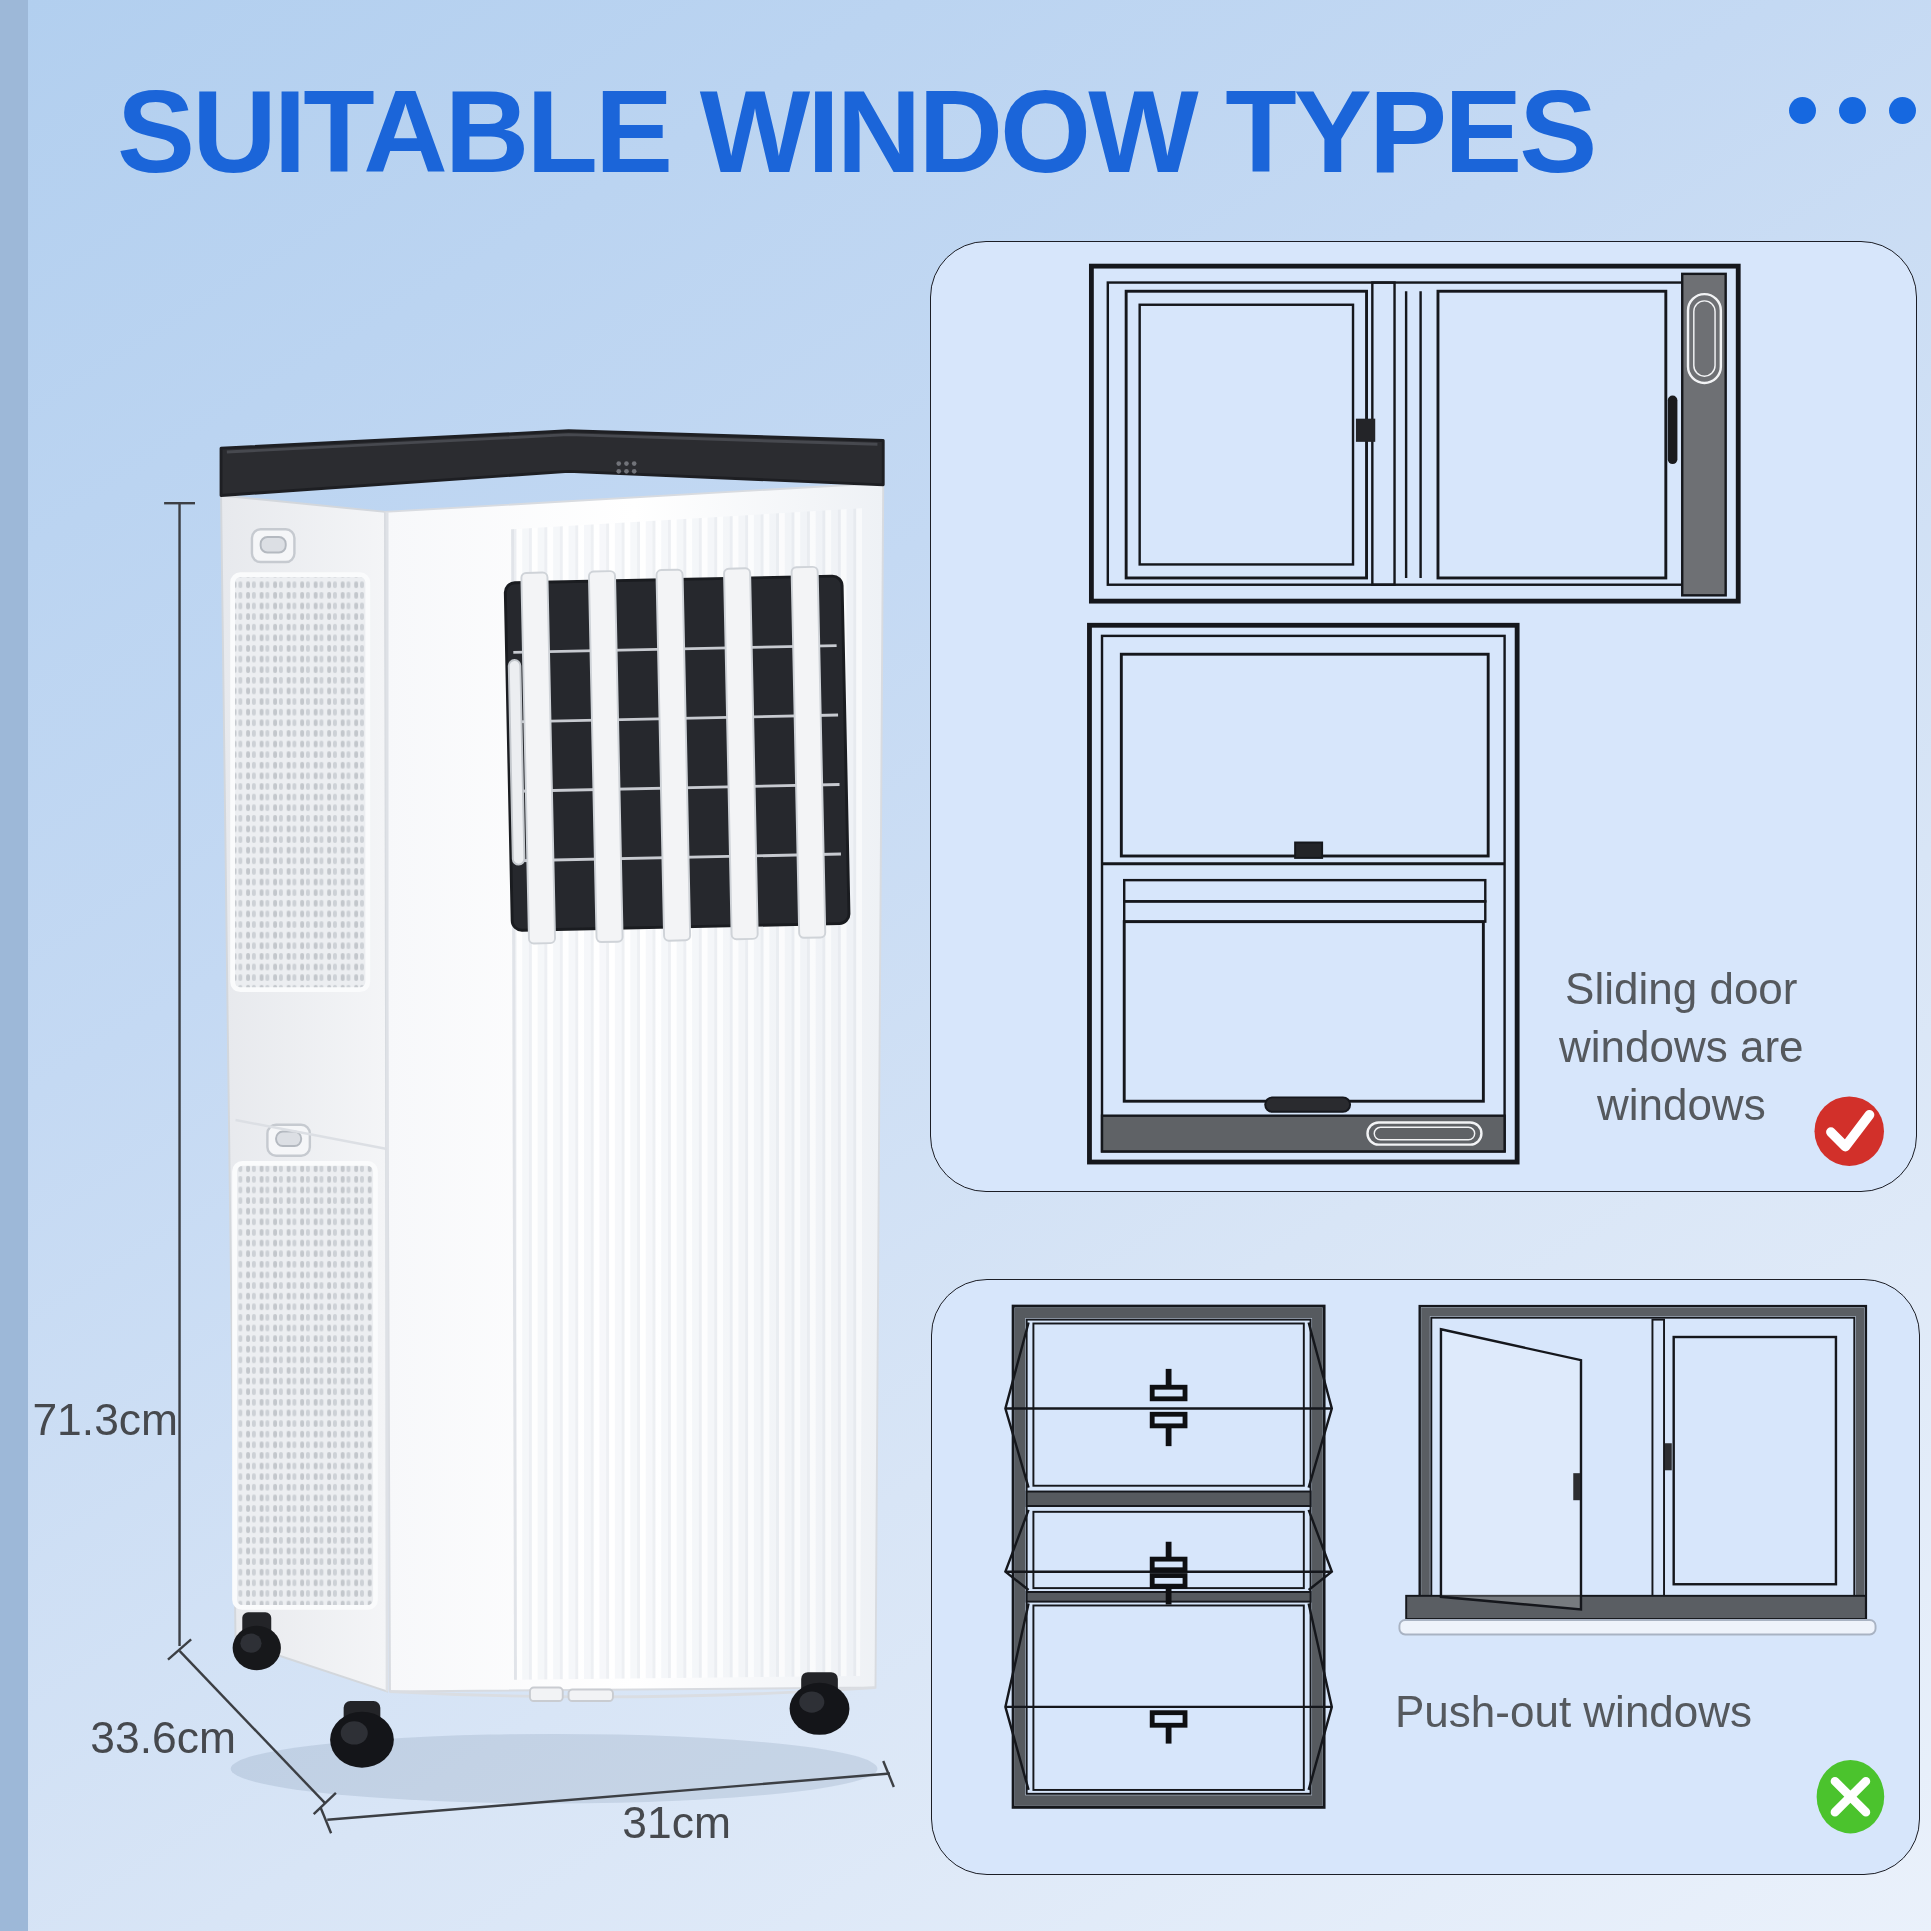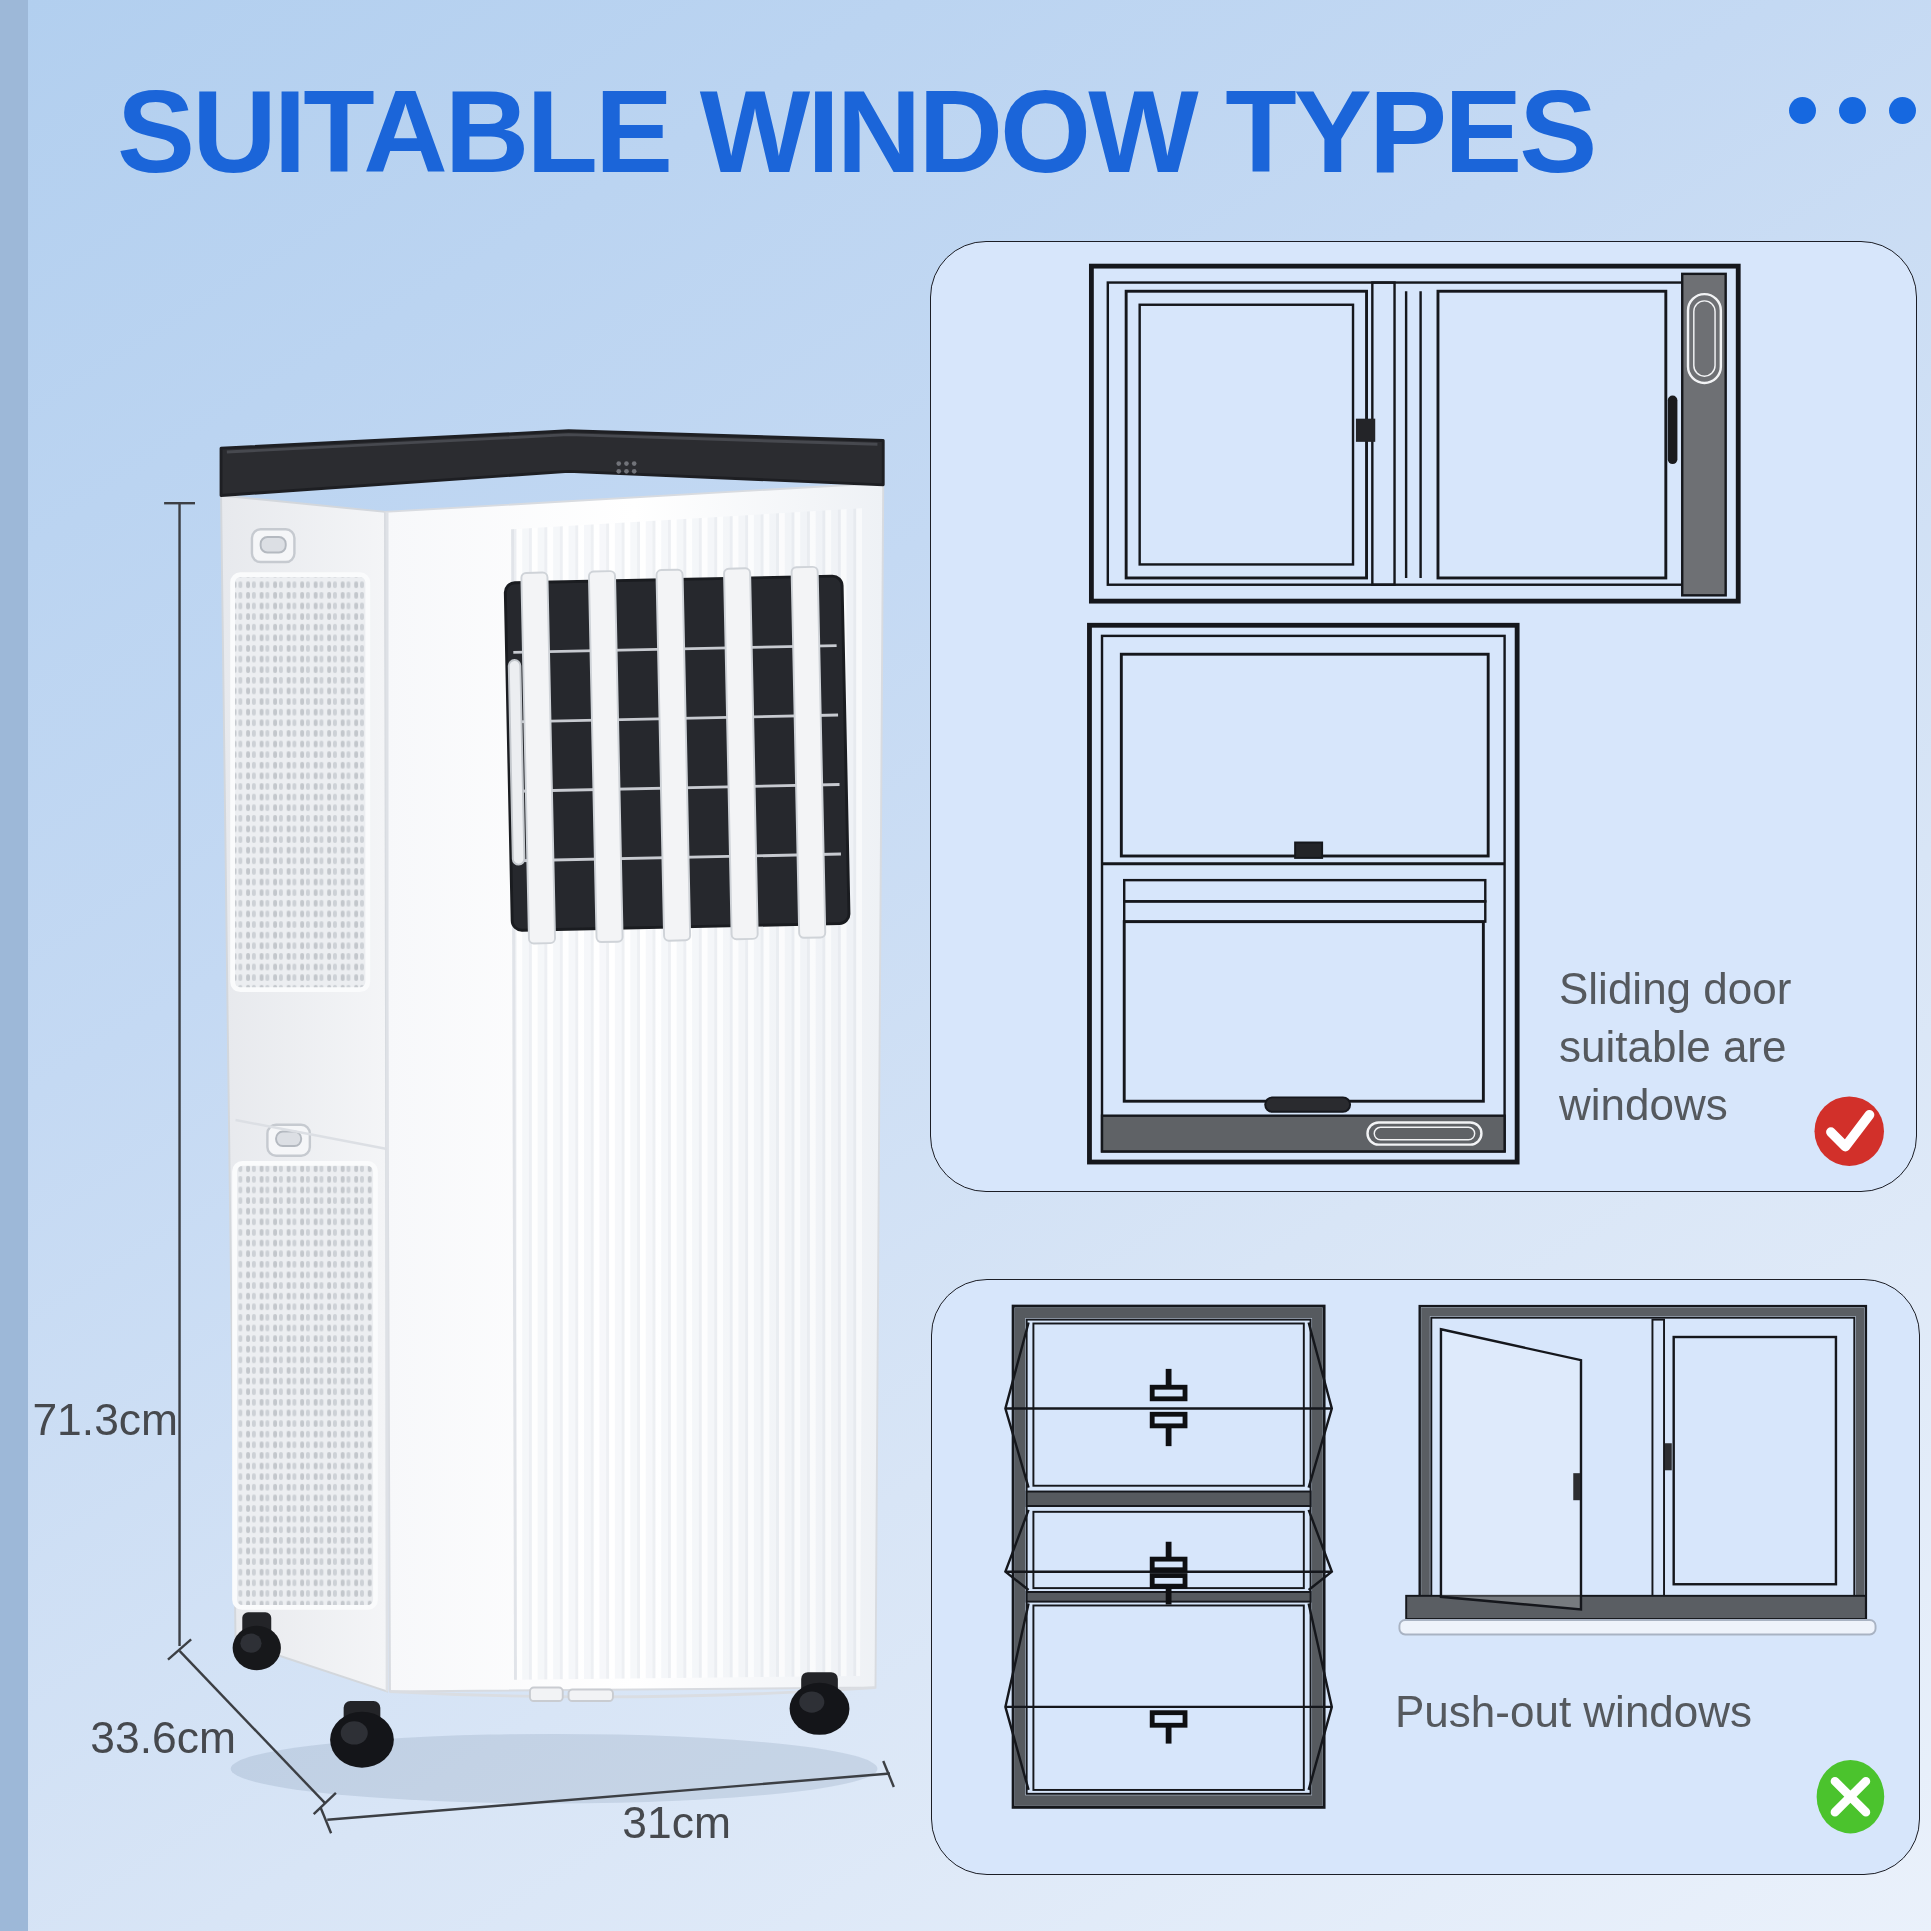--- a/index.html
+++ b/index.html
@@ -18,21 +18,21 @@
   .dots .dot{width:27px;height:27px;border-radius:50%;background:#1668e0;}
   .panel{
     position:absolute;background:#d7e6fb;border:1.9px solid #1c1e26;border-radius:56px;
   }
   #panel-suitable{left:902px;top:241px;width:985px;height:949px;}
   #panel-not-suitable{left:903px;top:1279px;width:987px;height:594px;}
   .panel svg{position:absolute;left:0;top:0;}
   .caption{
     position:absolute;color:#55595e;font-size:44px;line-height:58px;font-weight:400;
   }
-  #caption-suitable{left:628px;top:718px;}
+  #caption-suitable{left:628px;top:718px;text-align:center;}
   #caption-not-suitable{left:463px;top:403px;text-align:center;}
   #product-svg{position:absolute;left:0px;top:367px;}
   .dim-text{font-size:46px;fill:#46494e;font-family:"Liberation Sans",sans-serif;}
 </style>
 </head>
 <body>
 
 <div id="stage">
 
   <div class="title">SUITABLE WINDOW TYPES</div>
@@ -197,21 +197,21 @@
         <rect x="459" y="917" width="104" height="13" rx="6.5" stroke="#f2f3f5" stroke-width="1.5"></rect>
       </g>
 
       <g>
         <circle cx="951" cy="921" r="36" fill="#d2302a"></circle>
         <polyline points="932,922 947,937 972,904" fill="none" stroke="#ffffff" stroke-width="10" stroke-linecap="round" stroke-linejoin="round"></polyline>
       </g>
     </svg>
     <div class="caption" id="caption-suitable">
       <div>Sliding door</div>
-      <div>suitable are</div>
+      <div>windows are</div>
       <div>windows</div>
     </div>
   </div>
 
   <div class="panel" id="panel-not-suitable">
     <svg width="987" height="594" viewBox="0 0 1022 615">
 
       <g fill="none" stroke="#15171c">
         <rect x="84" y="27" width="322" height="519" stroke-width="3"></rect>
         <rect x="91" y="34" width="308" height="505" stroke="#565a5f" stroke-width="11"></rect>

